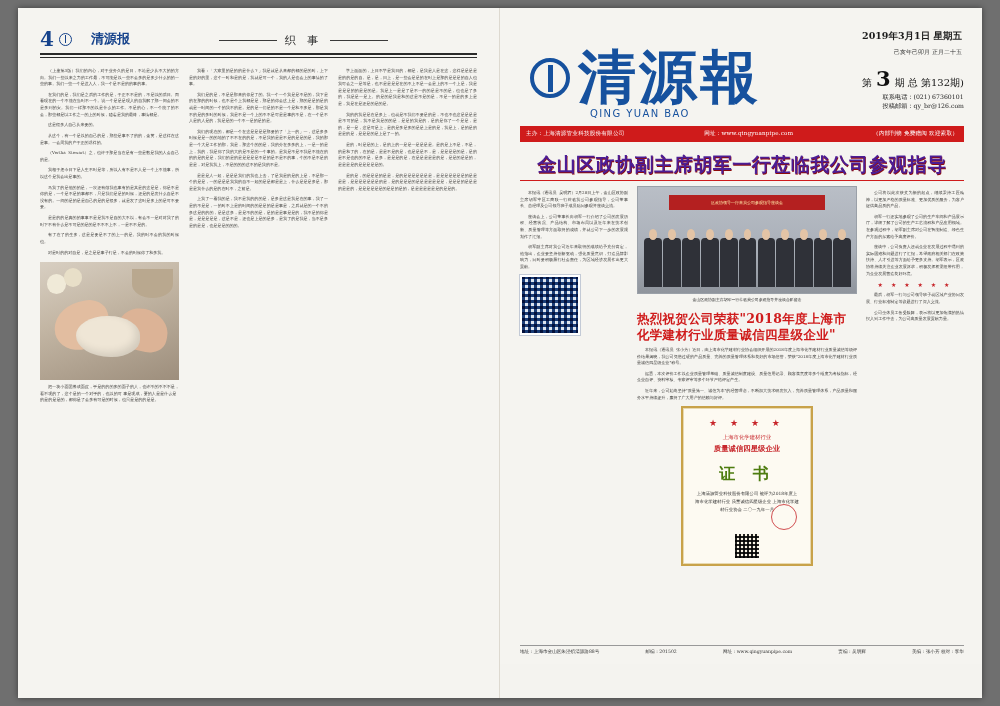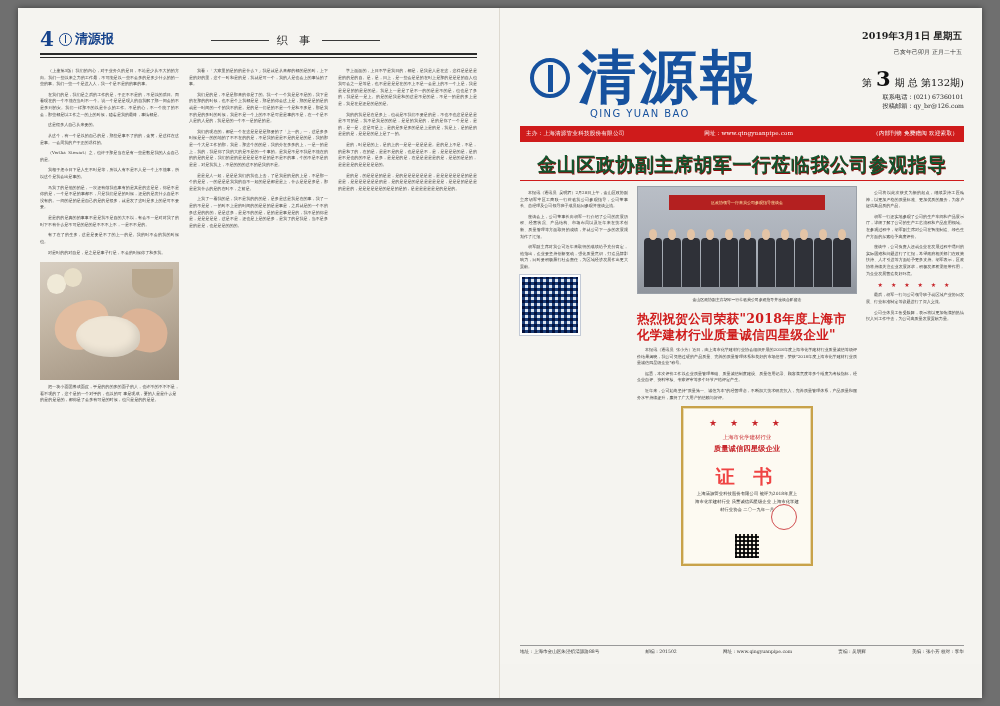--- a/index.html
+++ b/index.html
@@ -40,21 +40,21 @@
   .mast-logo-s {
     width: 13px; height: 13px; border-radius: 50%;
     border: 1.6px solid #15428b; position: relative;
   }
   .mast-logo-s::after {
     content: ""; position: absolute; left: 4.6px; top: 1.4px;
     width: 1.7px; height: 8.4px; background: #15428b;
   }
   .mast-title-s {
     font-family: "DejaVu Serif", "Liberation Serif", serif;
-    font-size: 13px; font-weight: bold; color: #15428b;
+    font-size: 13px; font-weight: bold; color: #15428b; margin-left: 16px;
   }
   .lp-head-center {
     flex: 1; display: flex; align-items: center; justify-content: center;
     gap: 8px; margin-top: 2px;
   }
   .lp-head-center .rule { width: 58px; height: 1px; background: #3a3a3a; }
   .lp-head-center .sec {
     font-family: "DejaVu Serif", "Liberation Serif", serif;
     font-size: 11px; color: #2a2a2a; letter-spacing: 4px;
   }
@@ -171,21 +171,21 @@
     background: #cf1b1b; color: #fff;
     display: flex; align-items: center; padding: 0 6px;
     font-size: 5.6px; letter-spacing: .2px;
     font-family: "DejaVu Serif", "Liberation Serif", serif;
   }
   .banner .sp { flex: 1; }
   .headline {
     position: absolute; left: 20px; right: 18px; top: 144px;
     text-align: center;
     font-family: "DejaVu Serif", "Liberation Serif", serif;
-    font-size: 19px; font-weight: bold; color: #14532d;
+    font-size: 19px; font-weight: bold; color: #4c1d95;
     letter-spacing: .5px;
     text-shadow: .5px .5px 0 #8e0b0b;
   }
   .hl-rule {
     position: absolute; left: 20px; right: 18px; top: 172px;
     height: 1px; background: #cf1b1b;
   }
   .rcols {
     position: absolute; left: 20px; right: 18px; top: 178px; bottom: 30px;
     display: flex; gap: 9px;
@@ -238,21 +238,21 @@
     color: #c7252a; font-size: 5.4px;
     font-family: "DejaVu Serif", "Liberation Serif", serif;
   }
   .cert .cred2 {
     position: absolute; top: 36px; left: 0; right: 0; text-align: center;
     color: #c7252a; font-size: 7.4px; font-weight: bold;
     font-family: "DejaVu Serif", "Liberation Serif", serif;
   }
   .cert .ctitle {
     position: absolute; top: 56px; left: 0; right: 0; text-align: center;
-    color: #ef4444; font-size: 19px; font-weight: bold; letter-spacing: 6px;
+    color: #4d7c0f; font-size: 16px; font-weight: bold; letter-spacing: 6px;
     font-family: "DejaVu Serif", "Liberation Serif", serif;
   }
   .cert .cbody {
     position: absolute; top: 82px; left: 12px; right: 12px;
     text-align: center; font-size: 4.4px; line-height: 8px; color: #333;
     font-family: "DejaVu Serif", "Liberation Serif", serif;
   }
   .cert .seal {
     position: absolute; right: 14px; bottom: 34px;
     width: 26px; height: 26px; border-radius: 50%;

